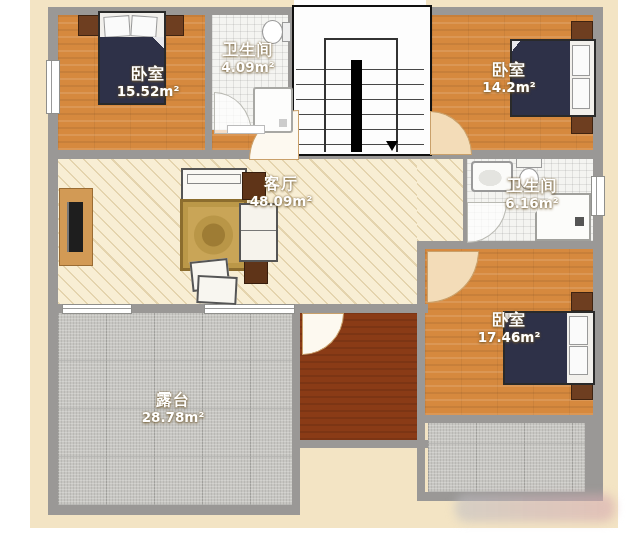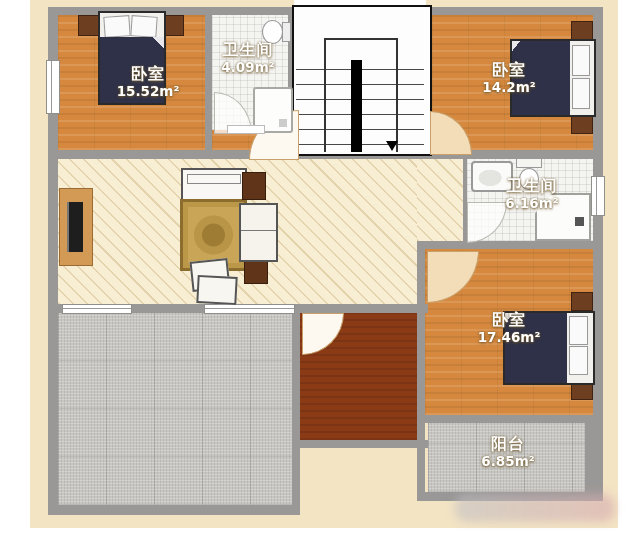--- a/index.html
+++ b/index.html
@@ -179,29 +179,33 @@
     <div class="rarea">15.52m²</div>
   </div>
   <div class="room-label" style="left:248px;top:40px;">
     <div class="rname">卫生间</div>
     <div class="rarea">4.09m²</div>
   </div>
   <div class="room-label" style="left:509px;top:60px;">
     <div class="rname">卧室</div>
     <div class="rarea">14.2m²</div>
   </div>
+  <div class="room-label" style="left:281px;top:174px;">
+    <div class="rname">客厅</div>
+    <div class="rarea">48.09m²</div>
+  </div>
   <div class="room-label" style="left:532px;top:176px;">
     <div class="rname">卫生间</div>
     <div class="rarea">6.16m²</div>
   </div>
   <div class="room-label" style="left:509px;top:310px;">
     <div class="rname">卧室</div>
     <div class="rarea">17.46m²</div>
   </div>
-  <div class="room-label" style="left:508px;top:434px;">
-    <div class="rname">阳台</div>
-    <div class="rarea">6.85m²</div>
+  <div class="room-label" style="left:173px;top:390px;">
+    <div class="rname">露台</div>
+    <div class="rarea">28.78m²</div>
   </div>
 
   <div class="wm" style="left:455px;top:494px;width:160px;height:28px;
     background:linear-gradient(90deg, rgba(190,190,195,.55), rgba(215,170,175,.6));"></div>
 
 </div>
 
 </body></html>

